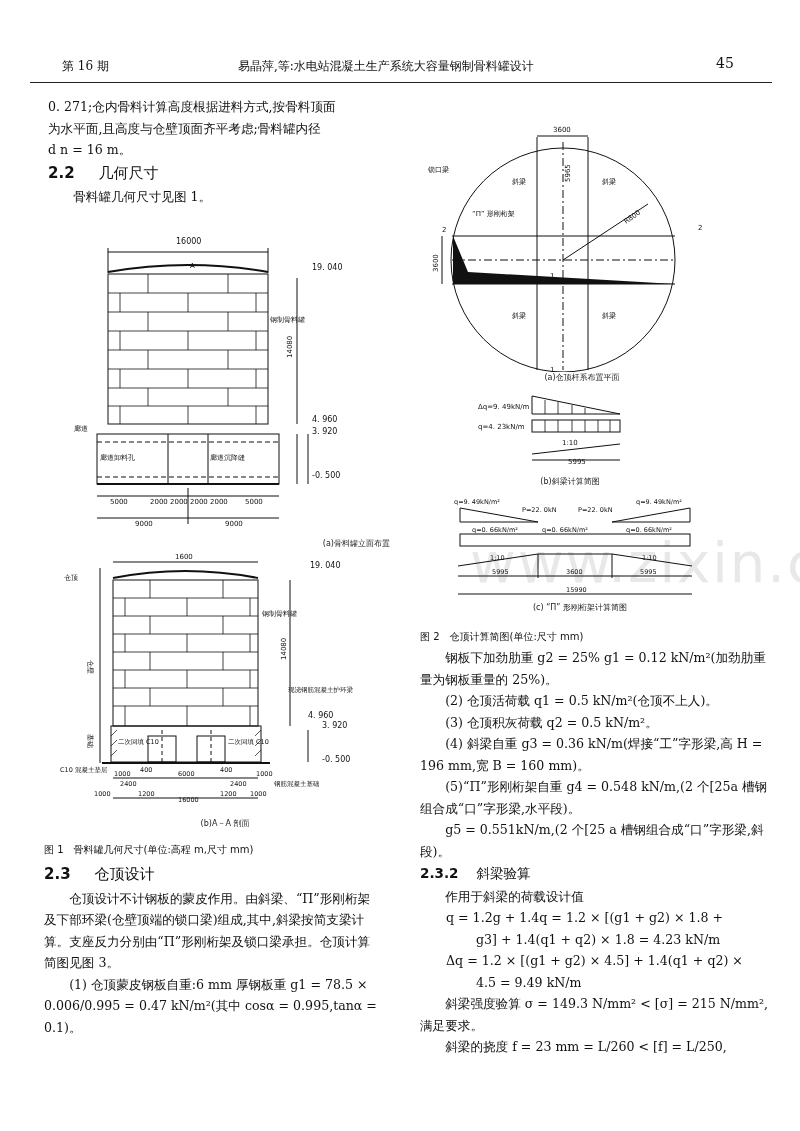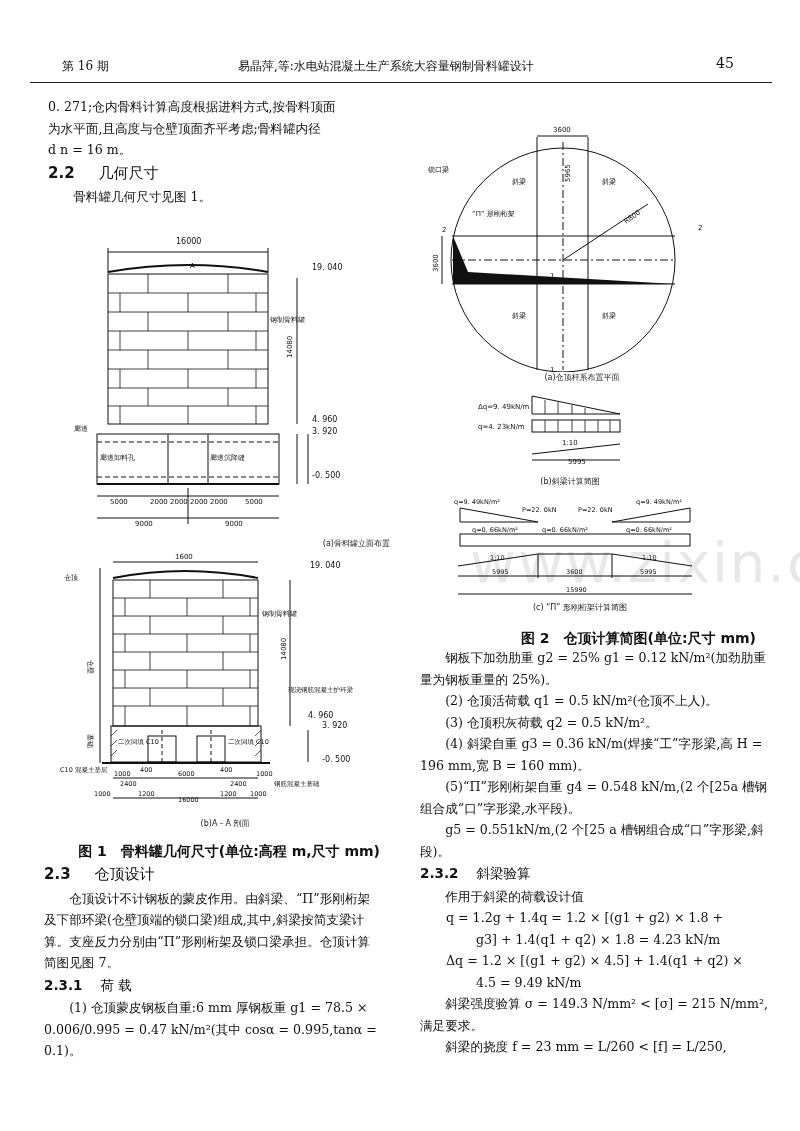--- a/index.html
+++ b/index.html
@@ -8,21 +8,21 @@
   .hdr{top:58px;font-size:12px;}
   .hr{position:absolute;left:30px;top:82px;width:742px;height:1px;background:#222;}
   .col{position:absolute;font-size:12.6px;line-height:21.5px;}
   .p{margin:0;}
   .ind{text-indent:2em;}
   .h2{font-family:"DejaVu Sans",sans-serif;font-weight:normal;font-size:15px;margin:2px 0;}
   .h3{font-family:"DejaVu Sans",sans-serif;font-size:13.5px;margin:1px 0;}
   .h3 b{font-weight:bold;margin-right:18px;}
   .h2 b{margin-right:24px;}
   .cap{font-family:"DejaVu Sans",sans-serif;font-size:8px;text-align:center;color:#222;}
-  .figcap{font-family:"DejaVu Sans",sans-serif;font-weight:bold;font-size:14px;text-align:right;}
+  .figcap{font-family:"DejaVu Sans",sans-serif;font-weight:normal;font-size:10px;text-align:left;}
   .eq{padding-left:26px;}
   .eq2{padding-left:56px;}
   svg text{font-family:"DejaVu Sans",sans-serif;fill:#111;}
   .wm{position:absolute;left:470px;top:530px;font-family:"DejaVu Sans",sans-serif;font-size:56px;color:#e8e8e8;letter-spacing:2px;z-index:0;}
 </style>
 </head>
 <body>
 
 <div class="wm">www.zixin.com.cn</div>
 
@@ -190,22 +190,21 @@
   <text x="78" y="246" font-size="6.5">1200</text>
   <text x="118" y="252" font-size="6.5">16000</text>
   <text x="160" y="246" font-size="6.5">1200</text>
   <text x="190" y="246" font-size="6.5">1000</text>
 </svg>
 <div class="abs cap" style="left:60px;top:818px;width:330px;">(b)A－A 剖面</div>
 <div class="abs figcap" style="left:44px;top:843px;width:336px;">图 1　骨料罐几何尺寸(单位:高程 m,尺寸 mm)</div>
 
 <div class="col" style="left:44px;top:862px;width:336px;">
   <div class="h2"><b>2.3</b><span>仓顶设计</span></div>
-  <p class="p ind">仓顶设计不计钢板的蒙皮作用。由斜梁、“Π”形刚桁架及下部环梁(仓壁顶端的锁口梁)组成,其中,斜梁按简支梁计算。支座反力分别由“Π”形刚桁架及锁口梁承担。仓顶计算简图见图 7。</p>
-  <div class="h3"><b>2.3.1</b><span>荷 载</span></div>
+  <p class="p ind">仓顶设计不计钢板的蒙皮作用。由斜梁、“Π”形刚桁架及下部环梁(仓壁顶端的锁口梁)组成,其中,斜梁按简支梁计算。支座反力分别由“Π”形刚桁架及锁口梁承担。仓顶计算简图见图 3。</p>
   <p class="p ind">(1) 仓顶蒙皮钢板自重:6 mm 厚钢板重 g1 = 78.5 × 0.006/0.995 = 0.47 kN/m²(其中 cosα = 0.995,tanα = 0.1)。</p>
 </div>
 
 <svg class="abs" style="left:420px;top:112px;" width="300" height="260">
   <g stroke="#111" fill="none" stroke-width="1">
     <circle cx="143" cy="148" r="112"></circle>
     <line x1="117" y1="25" x2="117" y2="258"></line>
       <line x1="168" y1="25" x2="168" y2="258"></line>
     <line x1="143" y1="30" x2="143" y2="258" stroke-dasharray="8,3,2,3"></line>
     <line x1="32" y1="124" x2="255" y2="124"></line>

